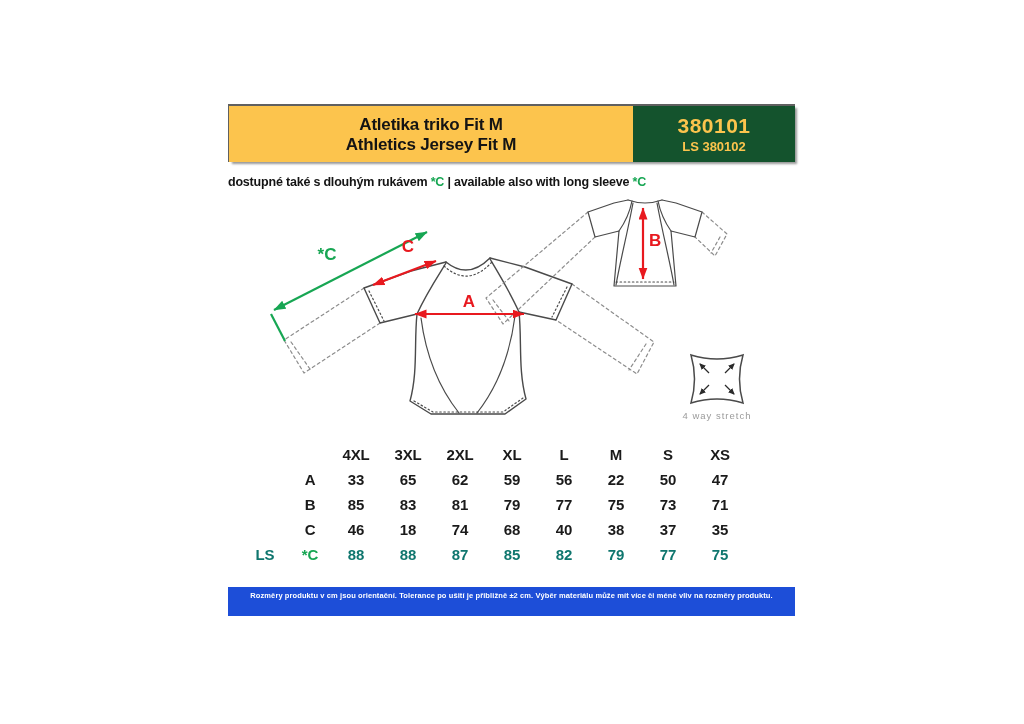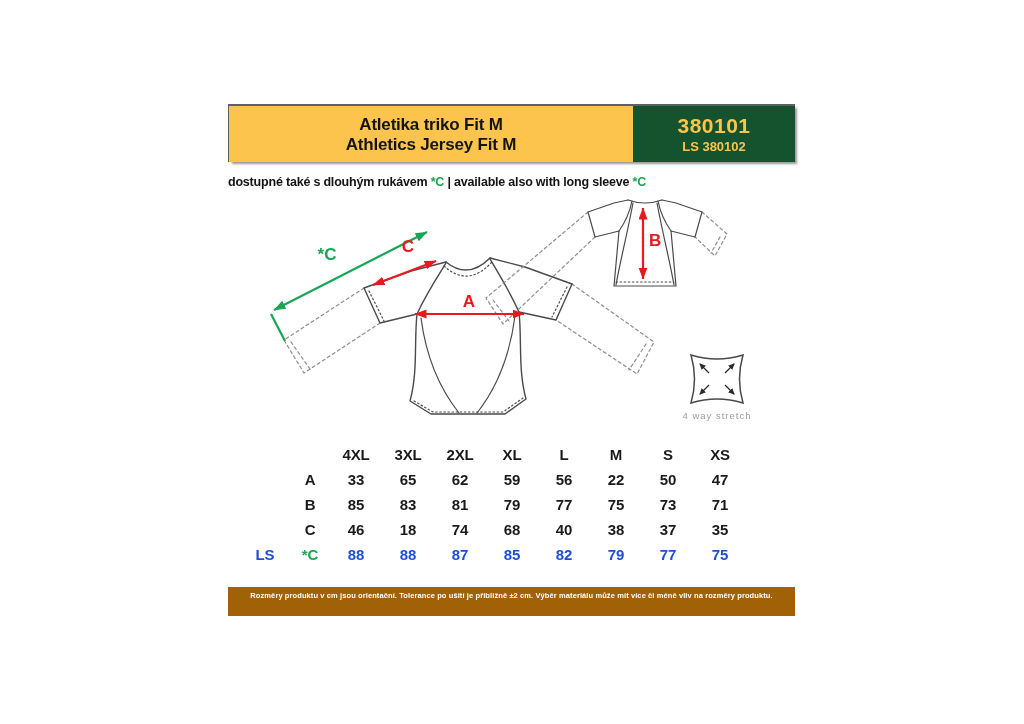--- a/index.html
+++ b/index.html
@@ -39,26 +39,26 @@
 
   
   .size-table{
     position:absolute;left:240px;top:442px;
     display:grid;grid-template-columns:50px 40px repeat(8,52px);grid-auto-rows:25px;
   }
   .cell{
     display:flex;align-items:center;justify-content:center;
     font-weight:bold;font-size:15px;letter-spacing:-.2px;color:#1a1a1a;line-height:1;
   }
-  .cell.gray{color:#1d4ed8;}
+  .cell.gray{color:#0f766e;}
   .cell.greenc{color:#17a653;}
 
   
   .footer{
-    position:absolute;left:228px;top:587px;width:567px;height:29px;background:#a16207;
+    position:absolute;left:228px;top:587px;width:567px;height:29px;background:#1d4ed8;
     color:#fff;text-align:center;font-size:7.5px;font-weight:bold;letter-spacing:.1px;
     line-height:1.6;padding-top:3px;box-sizing:border-box;
   }
 </style>
 </head>
 <body>
 
 <div class="sheet">
 
   <div class="header">

